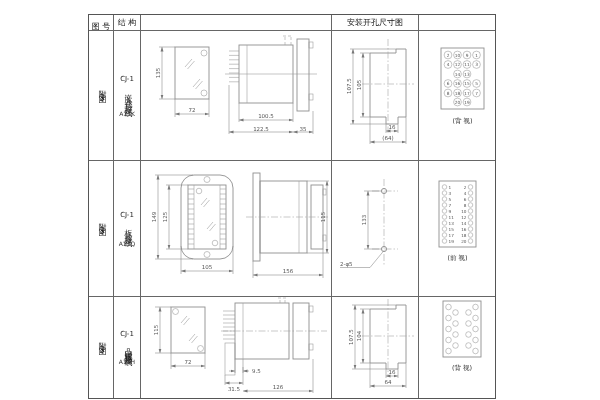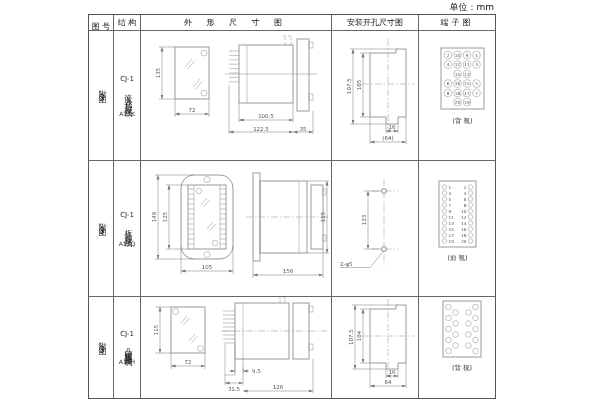--- a/index.html
+++ b/index.html
@@ -33,37 +33,34 @@
 <svg width="0" height="0" style="position:absolute" aria-hidden="true">
   <defs>
     <marker id="ar" orient="auto-start-reverse" markerUnits="userSpaceOnUse" markerWidth="5" markerHeight="4" refX="4.5" refY="2" viewBox="0 0 5 4">
       <path d="M0,0.5 L4.5,2 L0,3.5 Z" fill="#777"></path>
     </marker>
   </defs>
 </svg>
 
 <div class="page">
 
-  <div class="unit">单位：mm</div>
 
   <div class="tbl">
 
     <div class="vline" style="left:24px"></div>
     <div class="vline" style="left:51px"></div>
     <div class="vline" style="left:242px"></div>
     <div class="vline" style="left:329px"></div>
     <div class="hline" style="top:15px"></div>
     <div class="hline" style="top:145px"></div>
     <div class="hline" style="top:281px"></div>
 
     <div class="cell hdr" style="left:0;top:4px;width:24px;height:15px">图 号</div>
     <div class="cell hdr" style="left:25px;top:0;width:26px;height:15px">结 构</div>
-    <div class="cell hdr" style="left:52px;top:0;width:190px;height:15px;letter-spacing:6px">外 形 尺 寸 图</div>
     <div class="cell hdr" style="left:243px;top:0;width:86px;height:15px">安装开孔尺寸图</div>
-    <div class="cell hdr" style="left:330px;top:0;width:76px;height:15px;letter-spacing:3px">端子图</div>
 
     <div class="cell" style="left:0;top:16px;width:24px;height:129px">
       <span class="vtext figno">附图3</span>
     </div>
     <div class="cell structcell" style="left:25px;top:16px;width:26px;height:129px">
       <span class="model">CJ-1</span>
       <span class="vtext">嵌入式后接线</span>
       <span class="code">A11K</span>
     </div>
 

